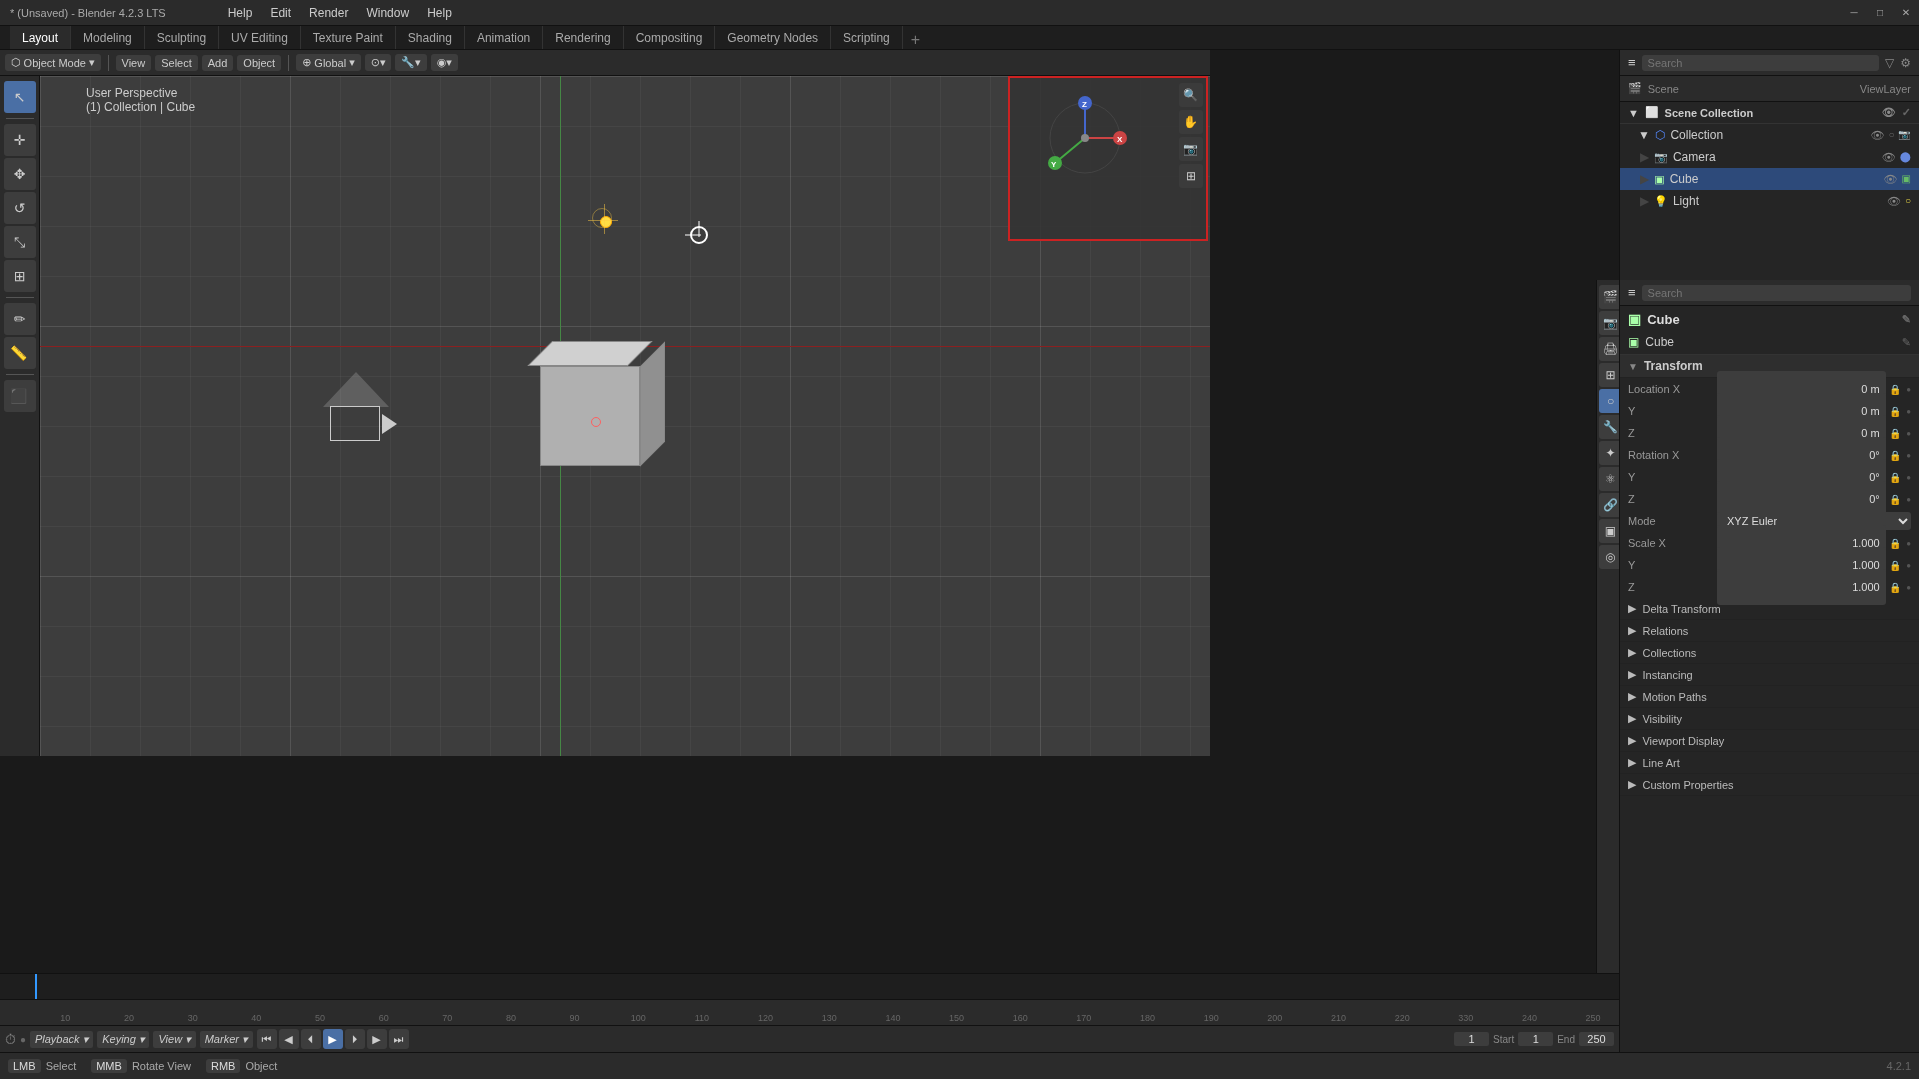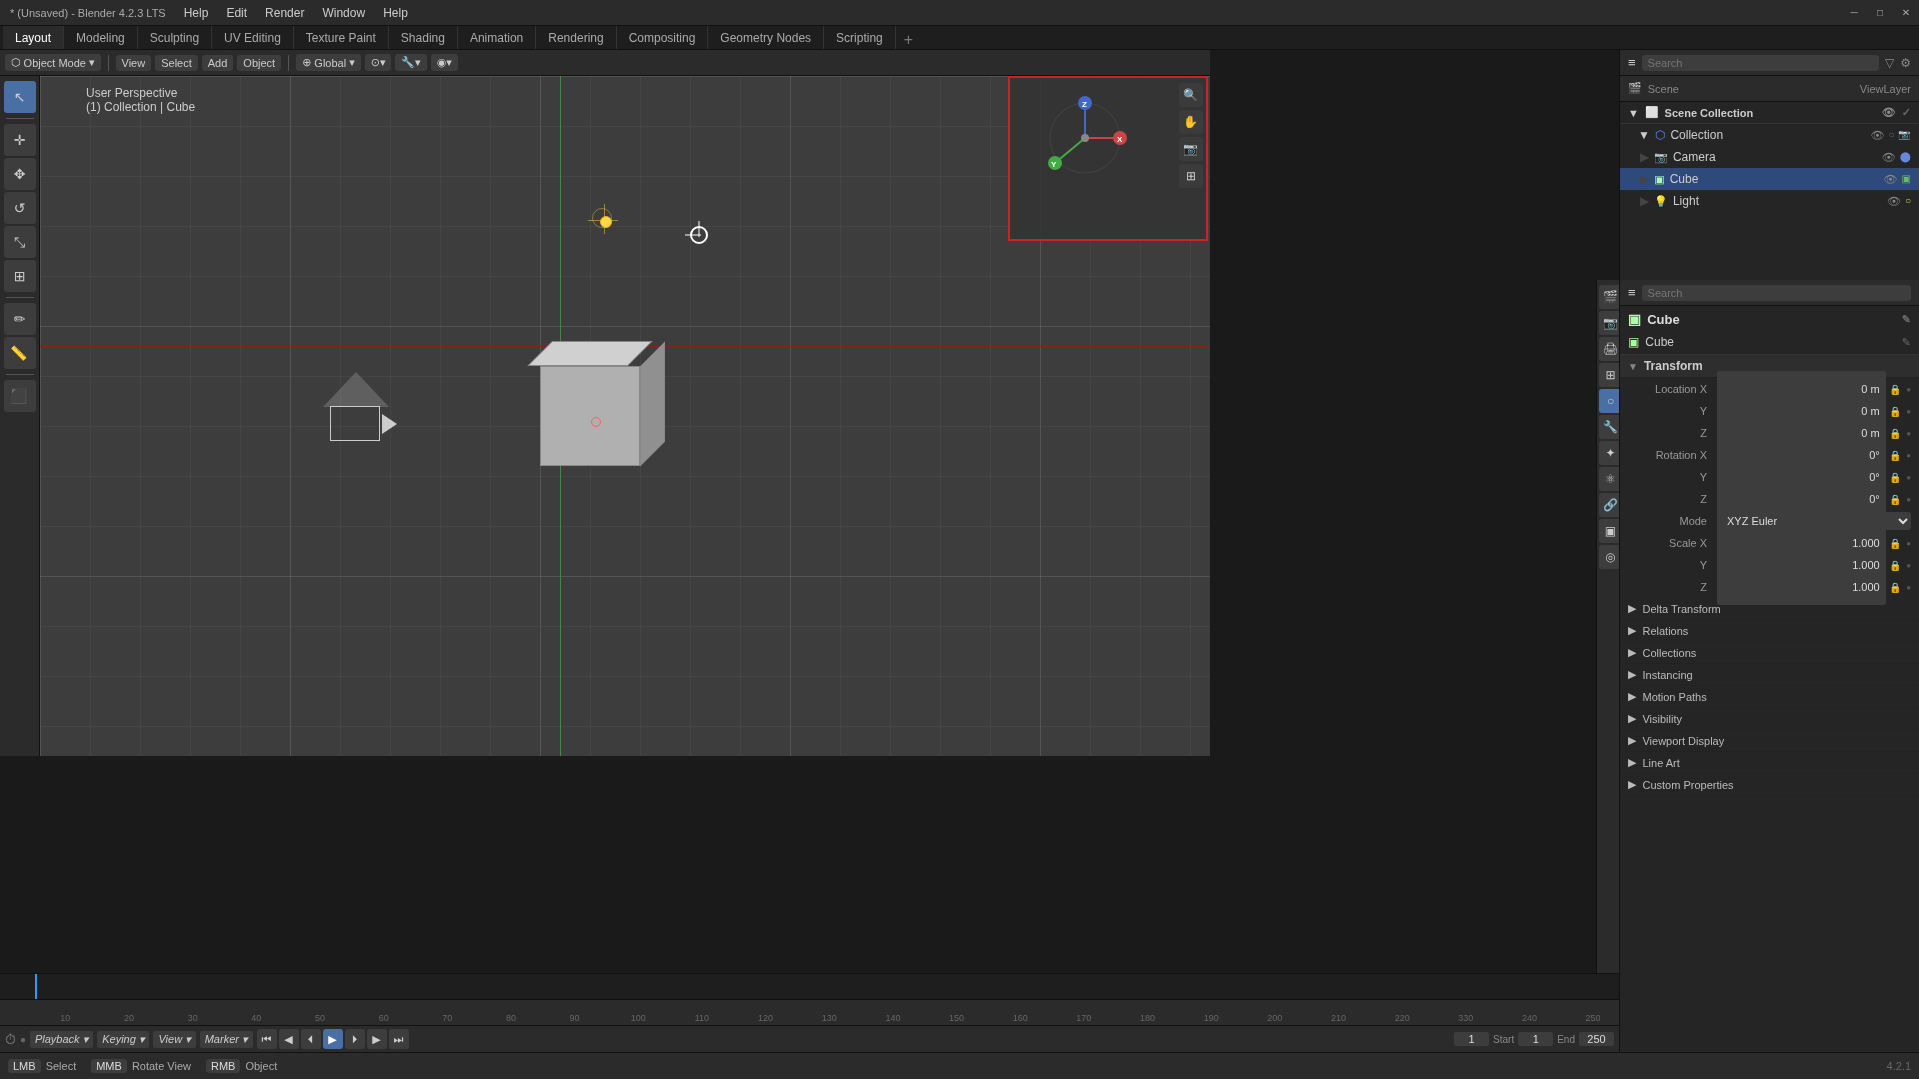--- a/index.html
+++ b/index.html
@@ -17,20 +17,21 @@
     
     .top-menu-bar {
       position: absolute;
       top: 0; left: 0; right: 0;
       height: 26px;
       background: #2b2b2b;
       display: flex;
       align-items: center;
       border-bottom: 1px solid #111;
       z-index: 100;
+      gap: 44px;
     }
     .top-menu-bar .window-title {
       padding: 0 10px;
       color: #aaa;
       font-size: 11px;
     }
     .top-menu-bar .menu-items {
       display: flex;
       gap: 2px;
     }
@@ -62,21 +63,21 @@
     
     .workspace-tabs {
       position: absolute;
       top: 26px; left: 0; right: 0;
       height: 24px;
       background: #1e1e1e;
       display: flex;
       align-items: flex-end;
       border-bottom: 1px solid #111;
       z-index: 100;
-      padding-left: 3px;
+      padding-left: 10px;
     }
     .workspace-tab {
       padding: 2px 12px;
       font-size: 12px;
       color: #aaa;
       cursor: pointer;
       height: 100%;
       display: flex;
       align-items: center;
       border-right: 1px solid #333;
@@ -462,21 +463,21 @@
       display: flex;
       align-items: center;
       padding: 2px 8px;
       height: 22px;
       gap: 4px;
     }
     .prop-label {
       width: 85px;
       font-size: 11px;
       color: #999;
-      text-align: right;
+      text-align: left;
       padding-right: 6px;
     }
     .prop-value {
       flex: 1;
       background: #3d3d3d;
       border-radius: 3px;
       padding: 12px 6px;
       font-size: 11px;
       color: #ddd;
       text-align: right;

